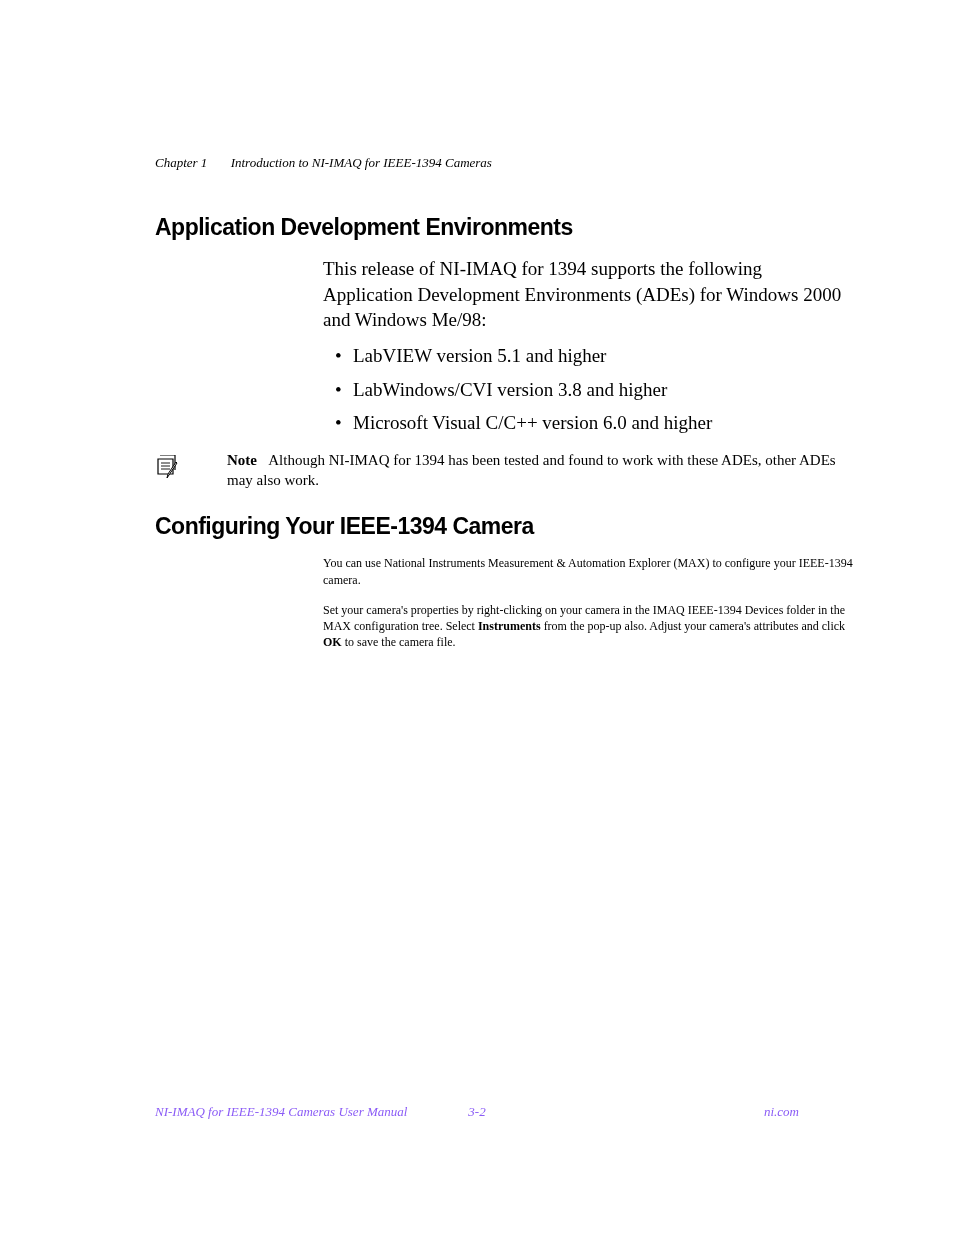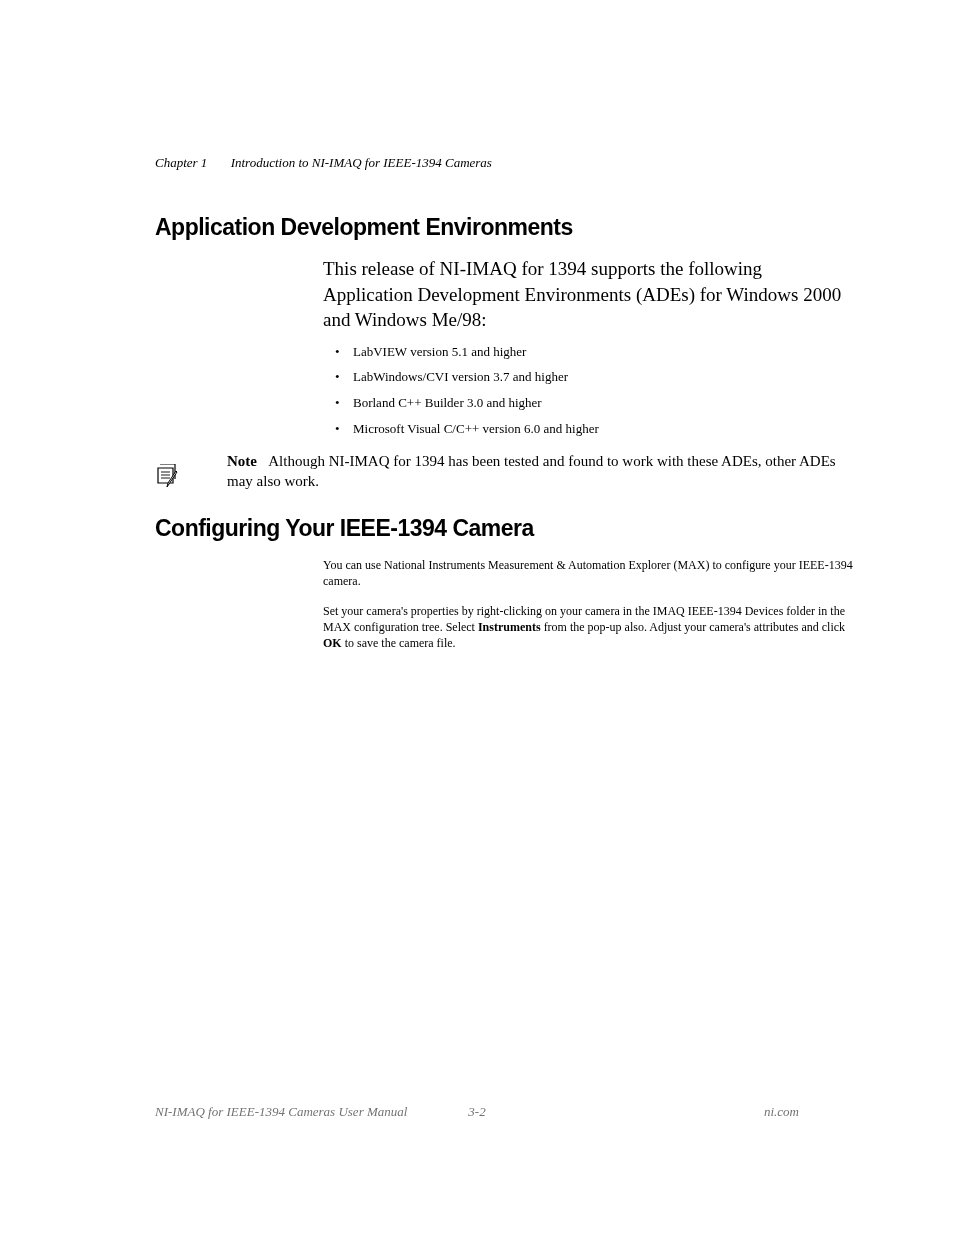--- a/index.html
+++ b/index.html
@@ -47,35 +47,35 @@
     .para-spaced {
       font-size: 12px;
       line-height: 1.35;
       margin-bottom: 14px;
     }
     .bullet-list {
       list-style: none;
       margin: 6px 0 14px 0;
     }
     .bullet-list li {
-      font-size: 13px;
+      font-size: 19px;
       line-height: 1.35;
       margin-bottom: 8px;
       padding-left: 30px;
       position: relative;
     }
     .bullet-list li::before {
       content: "•";
       position: absolute;
       left: 12px;
       top: 0;
     }
     .note-row {
       display: flex;
-      align-items: flex-end;
+      align-items: center;
       margin: 10px 0 22px 0;
     }
     .note-icon {
       width: 28px;
       flex-shrink: 0;
       margin-top: -2px;
     }
     .note-text {
       margin-left: 44px;
       font-size: 15px;
@@ -90,21 +90,21 @@
     .footer {
       position: absolute;
       bottom: 115px;
       left: 155px;
       right: 155px;
       display: flex;
       justify-content: space-between;
       align-items: center;
       font-size: 13px;
       font-style: italic;
-      color: #737373;
+      color: #8b5cf6;
     }
     .footer-center {
       position: absolute;
       left: 50%;
       transform: translateX(-50%);
     }
   </style>
 </head>
 <body>
 
@@ -113,22 +113,21 @@
     <span class="chapter-num">Chapter 1</span>
     <span>Introduction to NI-IMAQ for IEEE-1394 Cameras</span>
   </div>
 
   <h2 class="section-heading">Application Development Environments</h2>
 
   <div class="body-block">
     <p class="para">This release of NI-IMAQ for 1394 supports the following Application Development Environments (ADEs) for Windows 2000 and Windows Me/98:</p>
     <ul class="bullet-list">
       <li>LabVIEW version 5.1 and higher</li>
-      <li>LabWindows/CVI version 3.7 and higher</li>
-      <li>Borland C++ Builder 3.0 and higher</li>
+      <li>LabWindows/CVI version 3.8 and higher</li>
       <li>Microsoft Visual C/C++ version 6.0 and higher</li>
     </ul>
   </div>
 
   <div class="note-row">
     <div class="note-icon">
       <svg width="26" height="24" viewBox="0 0 26 24">
         <path d="M 3 4 L 18 4 L 18 19 L 3 19 Z" fill="none" stroke="#000" stroke-width="1.2"></path>
         <path d="M 5 0 L 20 0 L 20 15" fill="none" stroke="#000" stroke-width="1.2"></path>
         <path d="M 6 8 L 15 8 M 6 11 L 15 11 M 6 14 L 15 14" stroke="#000" stroke-width="0.9"></path>

